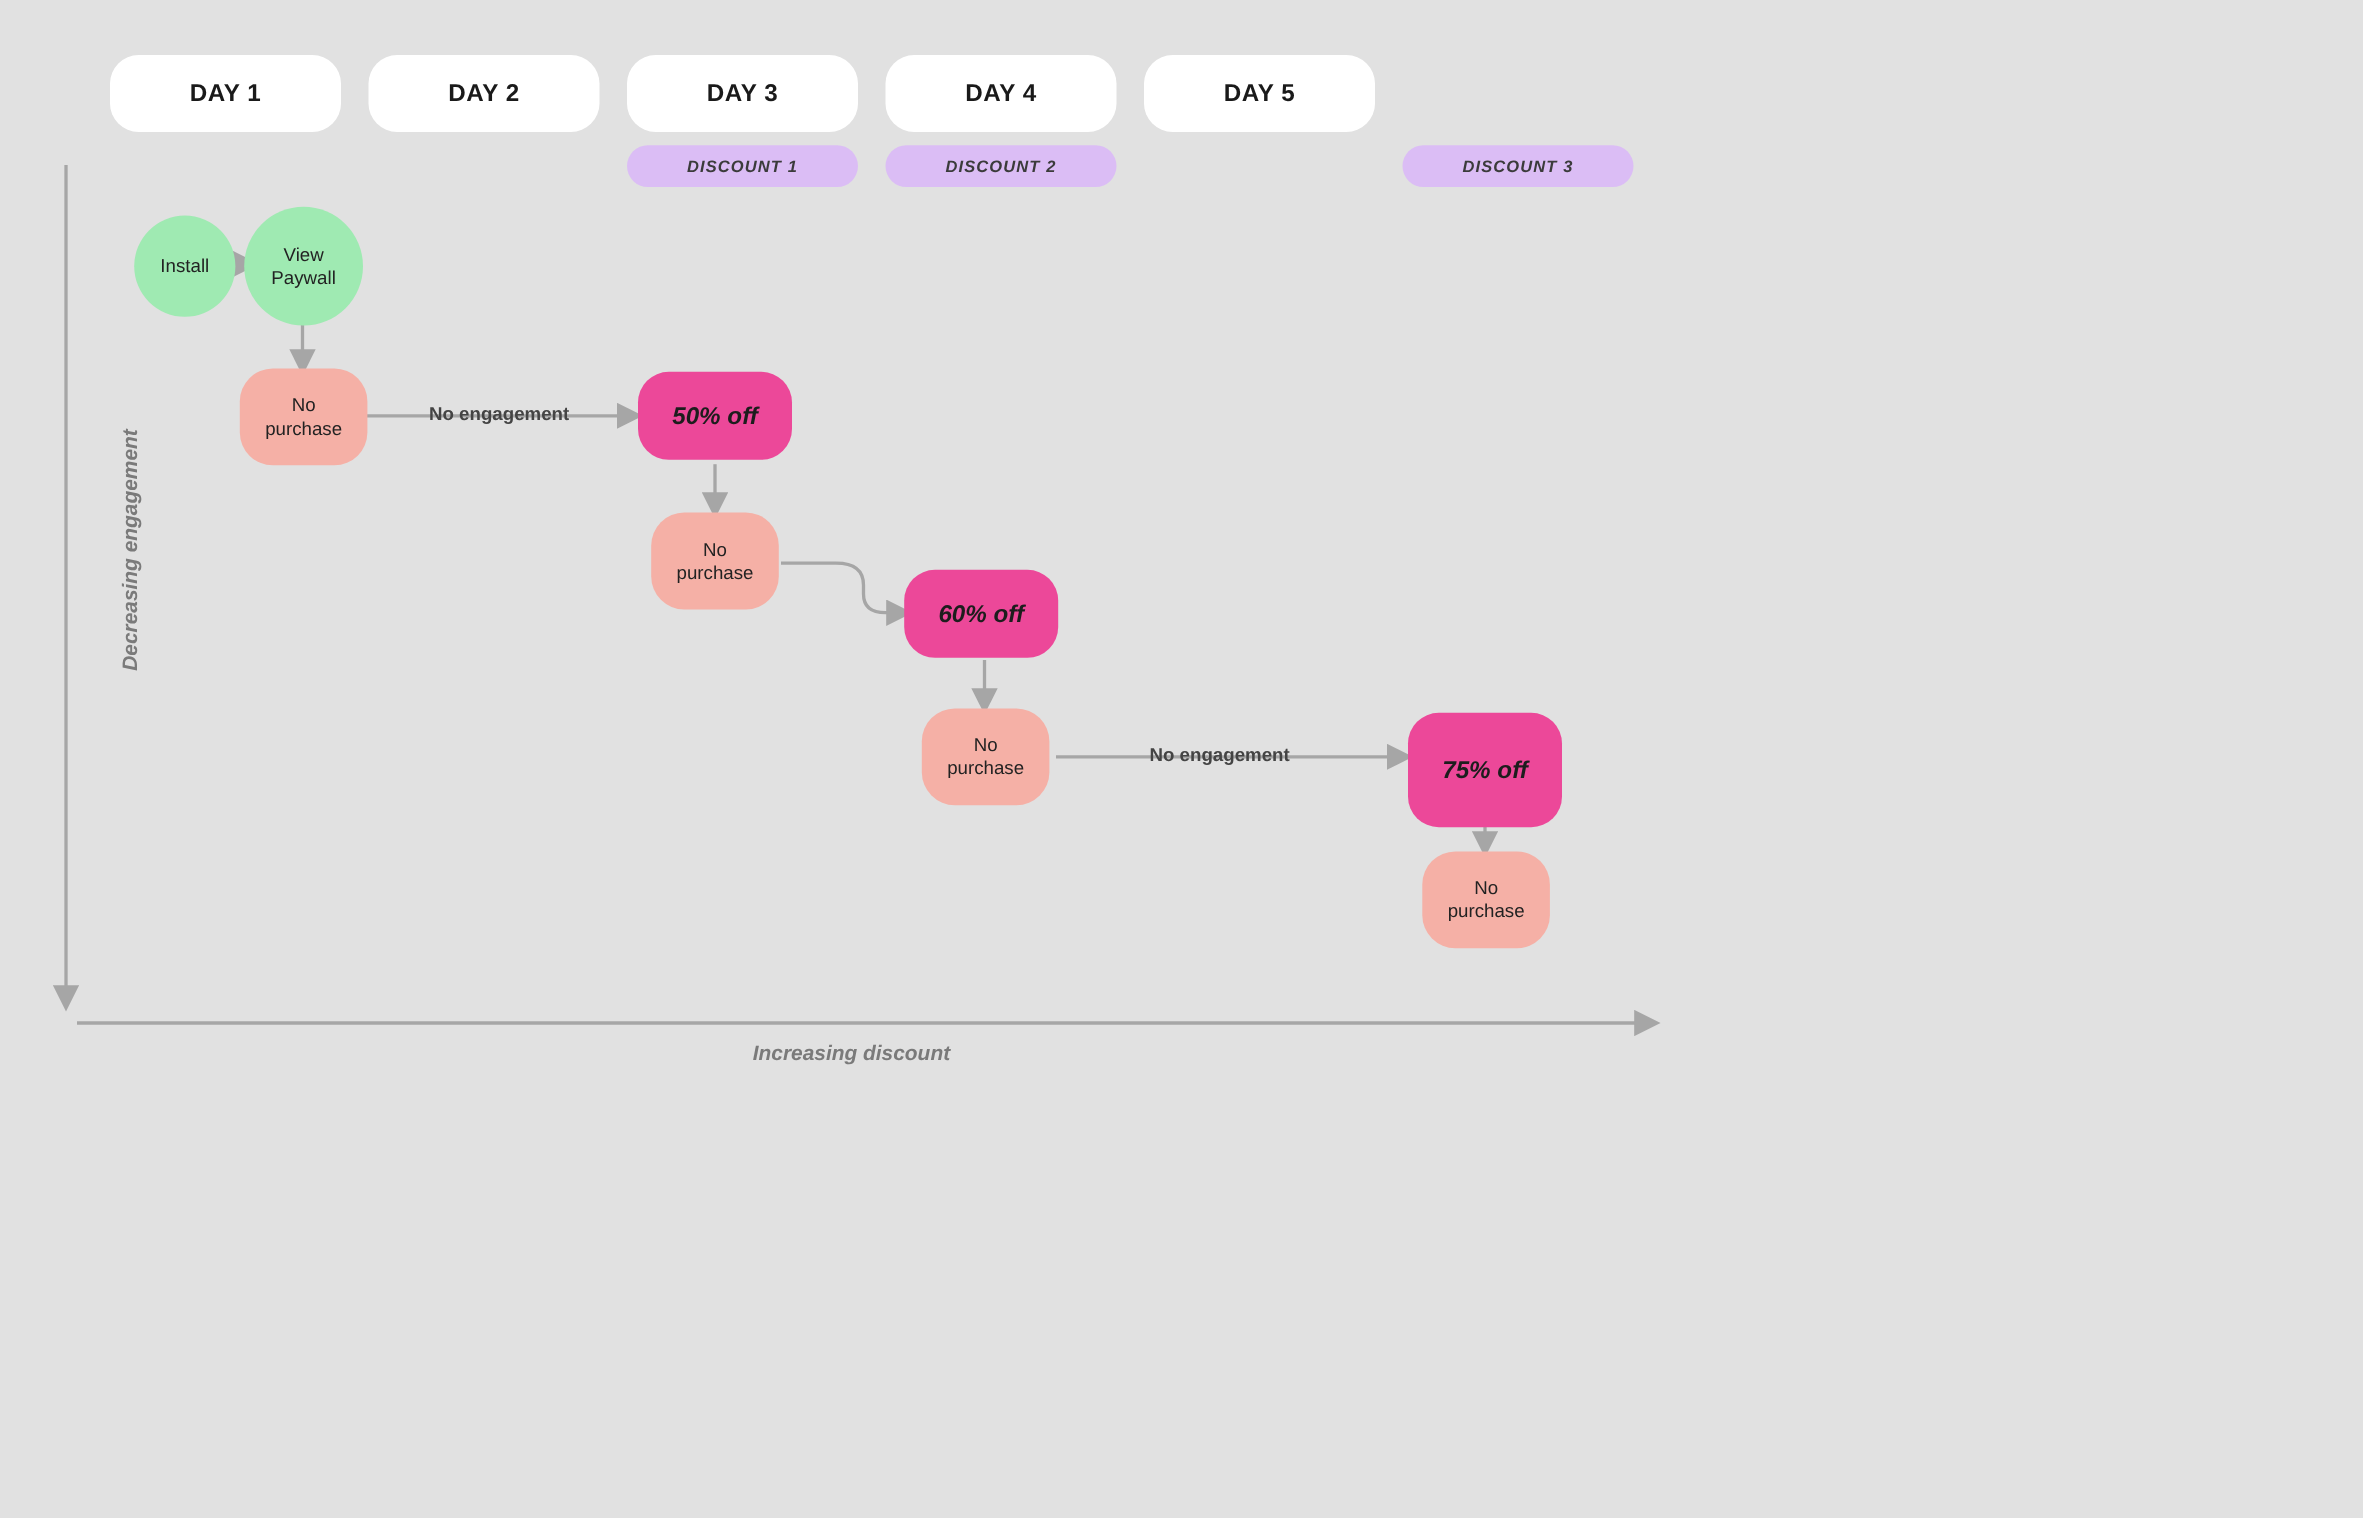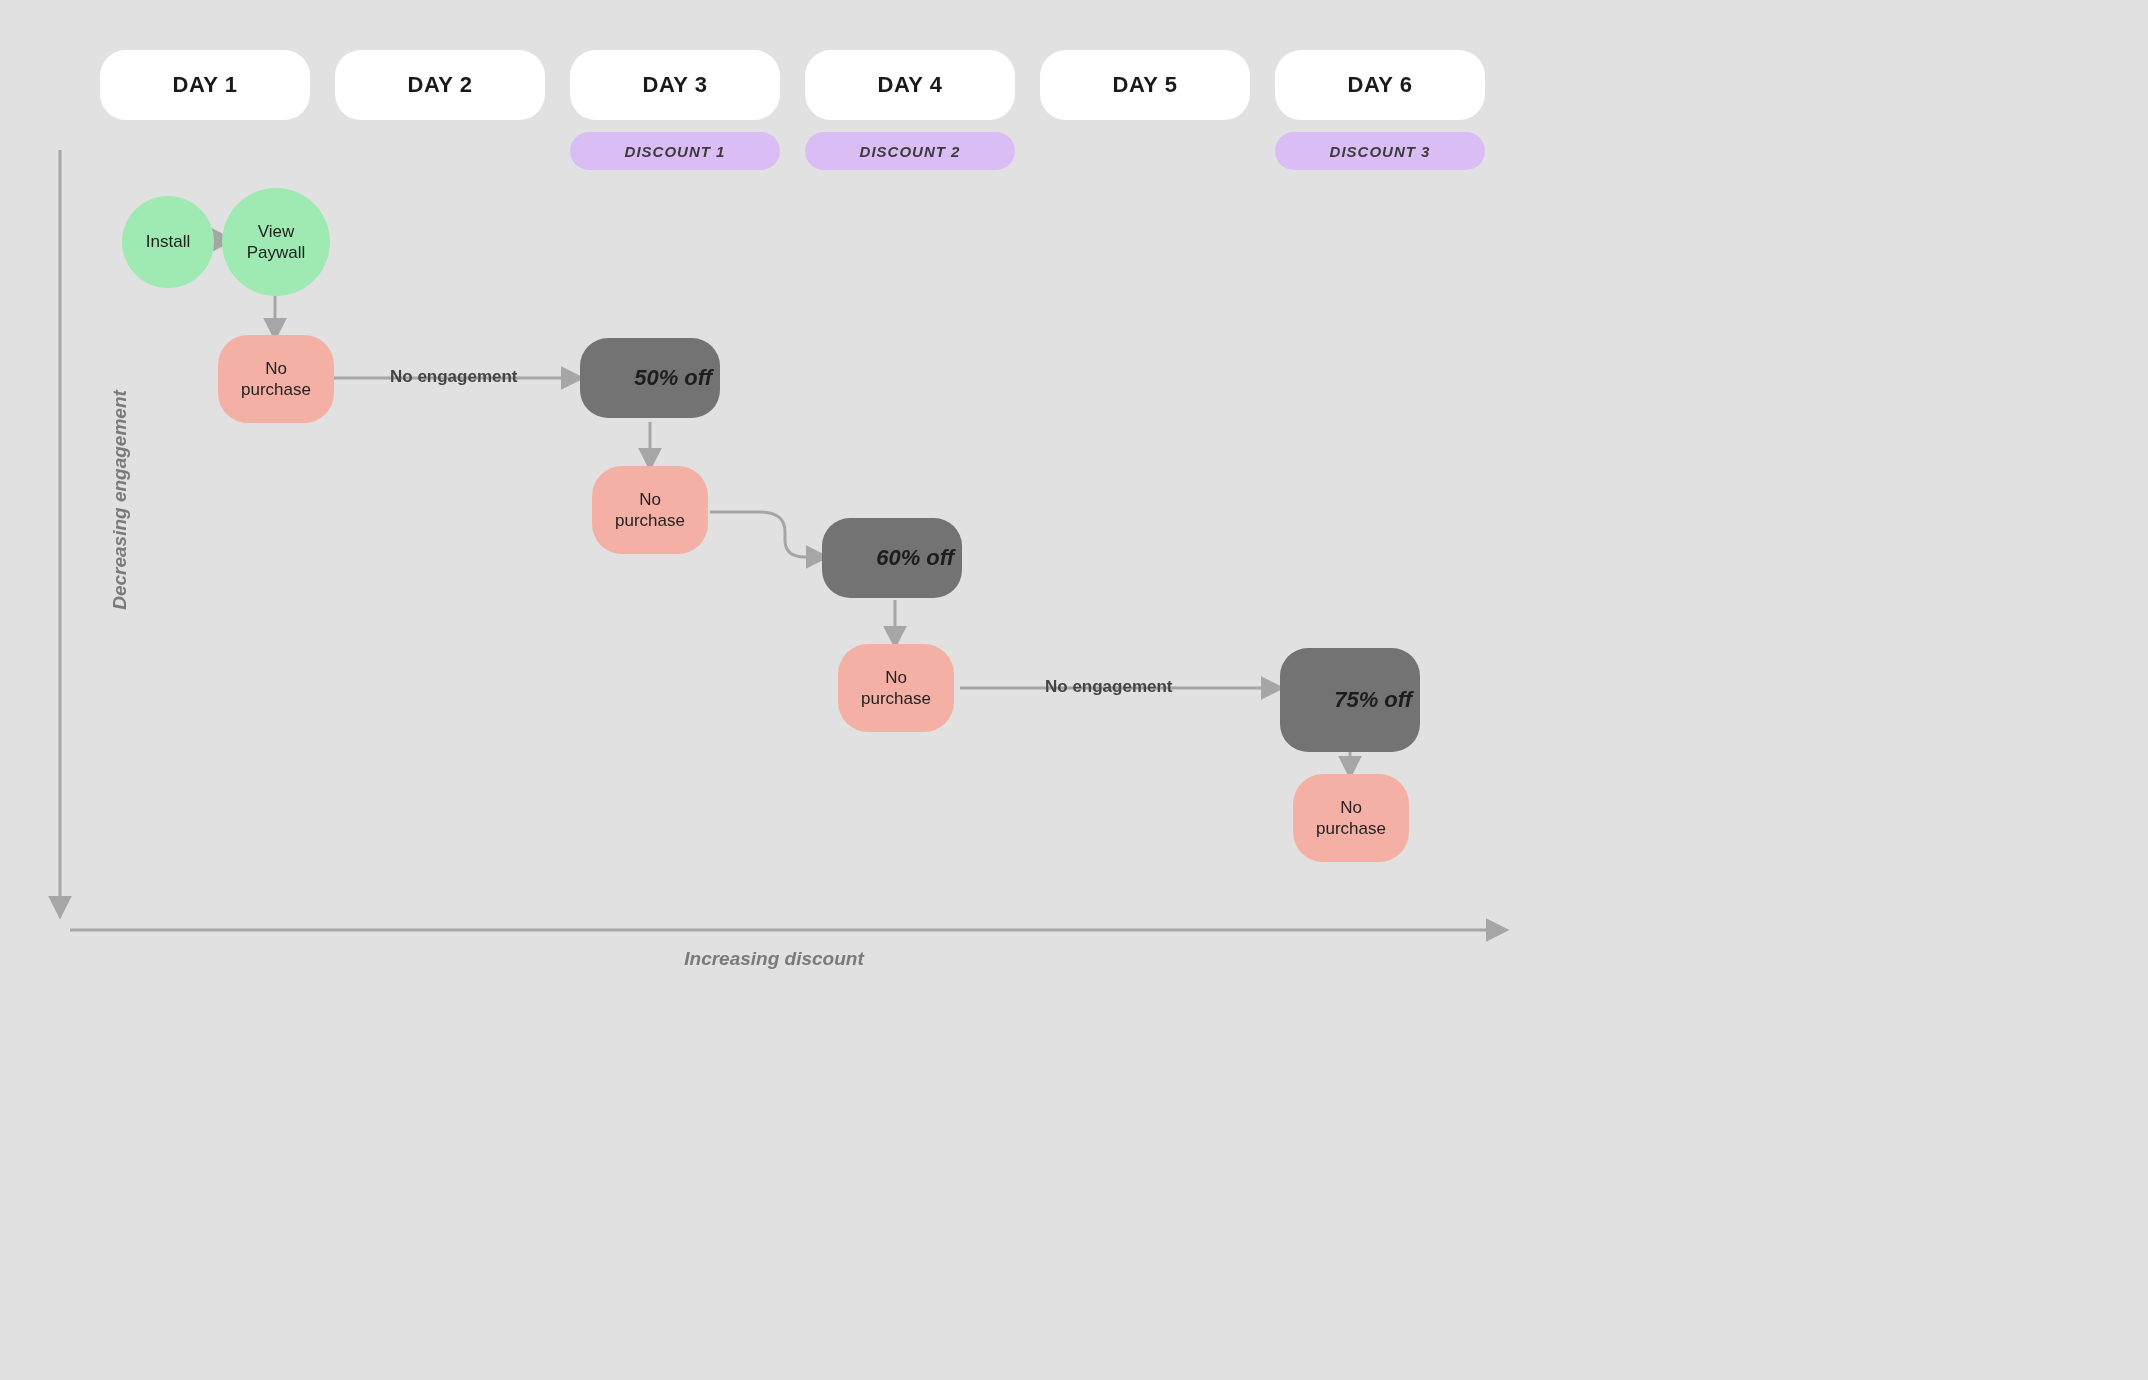--- a/index.html
+++ b/index.html
@@ -54,21 +54,21 @@
     display: flex;
     align-items: center;
     justify-content: center;
     text-align: center;
     color: #222;
     font-size: 17px;
     line-height: 1.25;
   }
   .node.green  { background:#9feab2; border-radius:50%; }
   .node.pink   { background:#f5b0a6; border-radius:30px; }
-  .node.purple { background:#737373; border-radius:28px; font-style:italic; font-weight:800; font-size:22px; color:#1d1d1d;justify-content:flex-end; }
+  .node.purple { background:#ec4899; border-radius:28px; font-style:italic; font-weight:800; font-size:22px; color:#1d1d1d; }
   .node span { padding: 0 8px; }
 
   
   .axis-y {
     position:absolute;
     left: 10px;
     top: 500px;
     transform: translateY(-50%) rotate(-90deg);
     transform-origin: center;
     font-style: italic;
@@ -144,23 +144,20 @@
     </div>
   <div class="day-pill" style="left:570px">
       <span>DAY 3</span>
     </div>
   <div class="day-pill" style="left:805px">
       <span>DAY 4</span>
     </div>
   <div class="day-pill" style="left:1040px">
       <span>DAY 5</span>
     </div>
-  <div class="day-pill" style="left:1275px">
-      <span>DAY 6</span>
-    </div>
 
   <div class="disc-tag" style="left:570px">
       <span>DISCOUNT 1</span>
     </div>
   <div class="disc-tag" style="left:805px">
       <span>DISCOUNT 2</span>
     </div>
   <div class="disc-tag" style="left:1275px">
       <span>DISCOUNT 3</span>
     </div>

